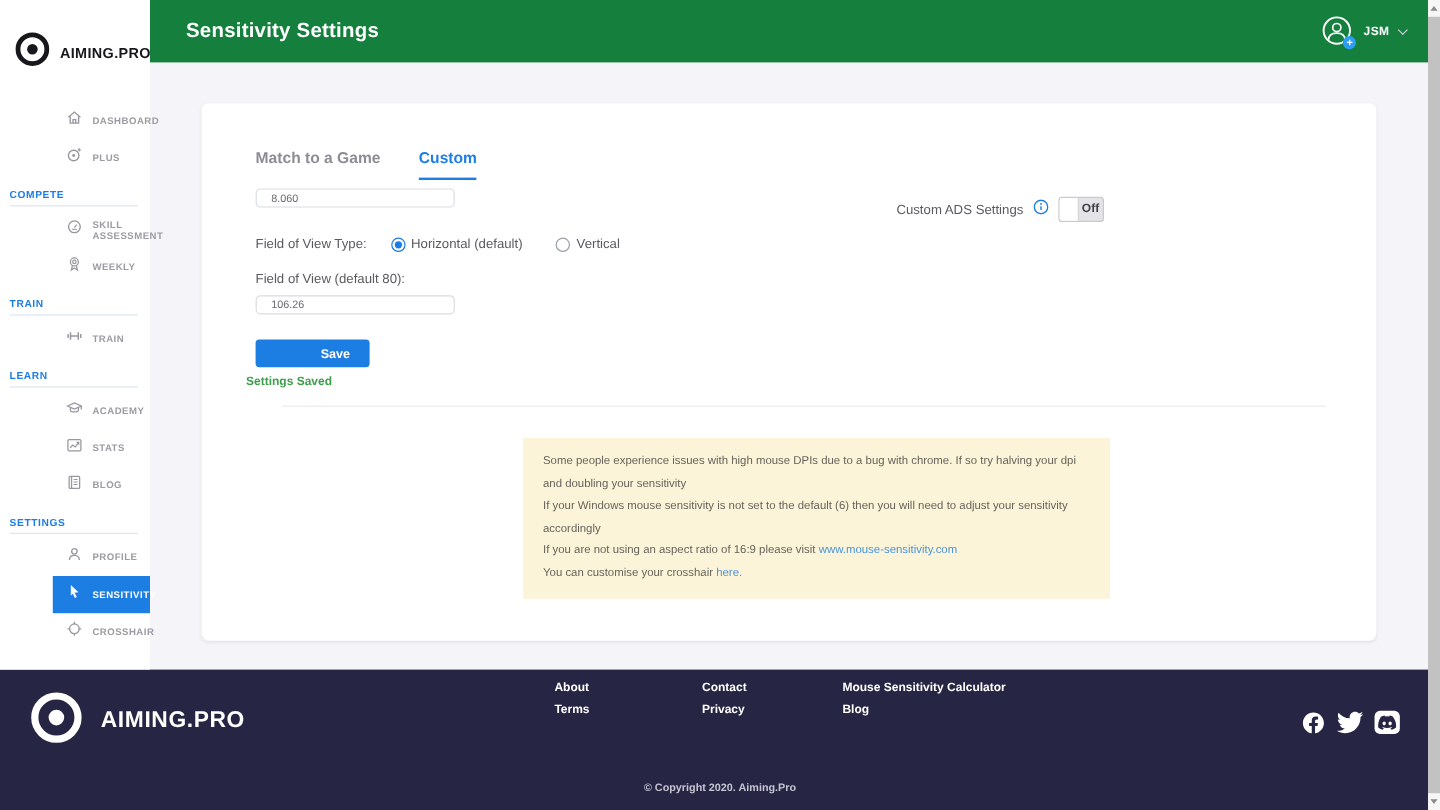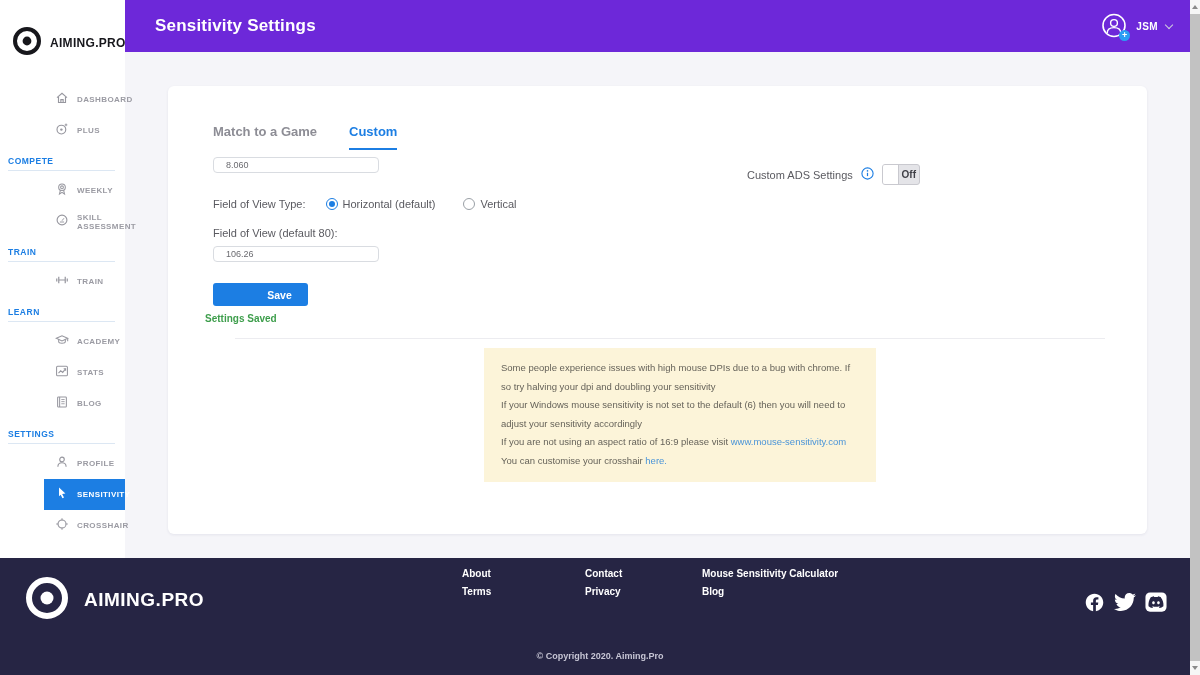--- a/index.html
+++ b/index.html
@@ -1,21 +1,21 @@
 <!DOCTYPE html>
 <html><head>
 <meta charset="utf-8">
 <style>
   * { margin:0; padding:0; box-sizing:border-box; }
   html,body { width:1200px; height:675px; overflow:hidden; }
   body { font-family:"Liberation Sans","DejaVu Sans",sans-serif; background:#f5f5f9; }
   .app { position:relative; width:1200px; height:675px; background:#f5f5f9; }
 
   
-  .topbar { position:absolute; left:125px; top:0; right:10px; height:52px; background:#6d28d9;
+  .topbar { position:absolute; left:125px; top:0; right:10px; height:52px; background:#15803d;
             display:flex; align-items:center; justify-content:space-between; padding:0 18px 0 30px; }
   .topbar-title { color:#fff; font-size:17px; font-weight:bold; letter-spacing:.2px; }
   .user-cluster { display:flex; align-items:center; gap:8px; cursor:pointer; }
   .avatar-wrap { position:relative; width:28px; height:28px; }
   .avatar-badge { position:absolute; right:-2px; bottom:-1px; width:11px; height:11px; border-radius:50%;
                   background:#2b9df4; color:#fff; font-size:9px; line-height:11px; text-align:center; font-weight:bold; }
   .user-name { color:#fff; font-size:10px; font-weight:bold; letter-spacing:.4px; }
   .chev { width:6px; height:6px; border-right:1.5px solid #cfcfdd; border-bottom:1.5px solid #cfcfdd;
           transform:rotate(45deg); margin-top:-3px; }
 
@@ -48,21 +48,21 @@
   .radio.checked::after { content:""; position:absolute; inset:2px; background:#1c7ee3; border-radius:50%; }
   .save-btn { display:block; width:95px; height:23px; margin-top:21px; background:#1c7ee3; color:#fff; border:none;
               border-radius:3px; font-size:10.5px; font-weight:bold; font-family:inherit; cursor:pointer;padding-left:38px; }
   .saved-msg { margin:7px 0 0 -8px; font-size:10px; font-weight:bold; color:#3e9e4c; }
   .ads-row { position:absolute; left:579px; top:78px; display:flex; align-items:center; gap:8px; }
   .ads-label { font-size:11px; color:#5a5a60; }
   .toggle { width:38px; height:21px; background:#e4e4e8; border:1px solid #c9c9cf; border-radius:3px; display:flex; cursor:pointer; }
   .toggle-knob { width:16px; background:#fff; border-right:1px solid #c9c9cf; border-radius:2px 0 0 2px; }
   .toggle-label { flex:1; text-align:center; font-size:10px; font-weight:600; color:#3f3f46; line-height:19px; }
   .card-divider { border:none; border-top:1px solid #ececf0; margin:14px 42px 0 22px; }
-  .notice { width:392px; margin:9px auto 0; background:#fcf4d9; padding:11px 17px 12px; }
+  .notice { width:489px; margin:26px auto 0; background:#fcf4d9; padding:11px 17px 12px; }
   .notice p { font-size:9.5px; color:#66635a; line-height:1.95; }
   .notice a { color:#4a94d8; text-decoration:none; cursor:pointer; }
 
   
   .footer { position:absolute; left:0; top:558px; width:1200px; height:117px; background:#262544; z-index:1; }
   .f-logo { position:absolute; left:24px; top:17px; display:flex; align-items:center; gap:14px; }
   .f-logo-text { color:#fff; font-size:19px; font-weight:800; letter-spacing:.5px; }
   .f-col { position:absolute; top:10px; display:flex; flex-direction:column; gap:7px; }
   .f-col a { color:#fff; font-size:10px; font-weight:bold; text-decoration:none; cursor:pointer; }
   .f-col1 { left:462px; } .f-col2 { left:585px; } .f-col3 { left:702px; }
@@ -122,34 +122,34 @@
     <div class="nav-item">
       <span><svg width="14" height="14" viewBox="0 0 16 16" fill="none" stroke="#97979f" stroke-width="1.3">
             <circle cx="7.3" cy="8.7" r="5"></circle>
             <circle cx="7.3" cy="8.7" r="1.4" fill="#97979f" stroke="none"></circle>
             <path d="M12.6 1.8v3M11.1 3.3h3" stroke-width="1.1"></path>
           </svg></span>
       <span class="lbl">PLUS</span>
     </div>
     <div class="nav-section">COMPETE</div>
     <div class="nav-item">
-      <span><svg width="14" height="14" viewBox="0 0 16 16" fill="none" stroke="#97979f" stroke-width="1.2">
-            <circle cx="8" cy="6" r="3.8"></circle>
-            <circle cx="8" cy="6" r="1.6"></circle>
-            <path d="M6.2 9.4 5.1 13.8 8 11.9l2.9 1.9-1.1-4.4"></path>
-          </svg></span>
-      <span class="lbl">WEEKLY</span>
-    </div>
-    <div class="nav-item">
       <span><svg width="14" height="14" viewBox="0 0 16 16" fill="none" stroke="#97979f" stroke-width="1.3">
             <circle cx="8" cy="8" r="5.6"></circle>
             <path d="M5.6 10.3h4.8" stroke-width="1.1"></path>
             <path d="M8 8.8 10.2 6" stroke-width="1.1"></path>
           </svg></span>
       <span class="lbl">SKILL ASSESSMENT</span>
+    </div>
+    <div class="nav-item">
+      <span><svg width="14" height="14" viewBox="0 0 16 16" fill="none" stroke="#97979f" stroke-width="1.2">
+            <circle cx="8" cy="6" r="3.8"></circle>
+            <circle cx="8" cy="6" r="1.6"></circle>
+            <path d="M6.2 9.4 5.1 13.8 8 11.9l2.9 1.9-1.1-4.4"></path>
+          </svg></span>
+      <span class="lbl">WEEKLY</span>
     </div>
     <div class="nav-section">TRAIN</div>
     <div class="nav-item">
       <span><svg width="14" height="14" viewBox="0 0 16 16" fill="none" stroke="#97979f" stroke-width="1.4">
             <path d="M2 6.2v3.6M4.3 4.4v7.2M11.7 4.4v7.2M14 6.2v3.6M4.3 8h7.4"></path>
           </svg></span>
       <span class="lbl">TRAIN</span>
     </div>
     <div class="nav-section">LEARN</div>
     <div class="nav-item">

